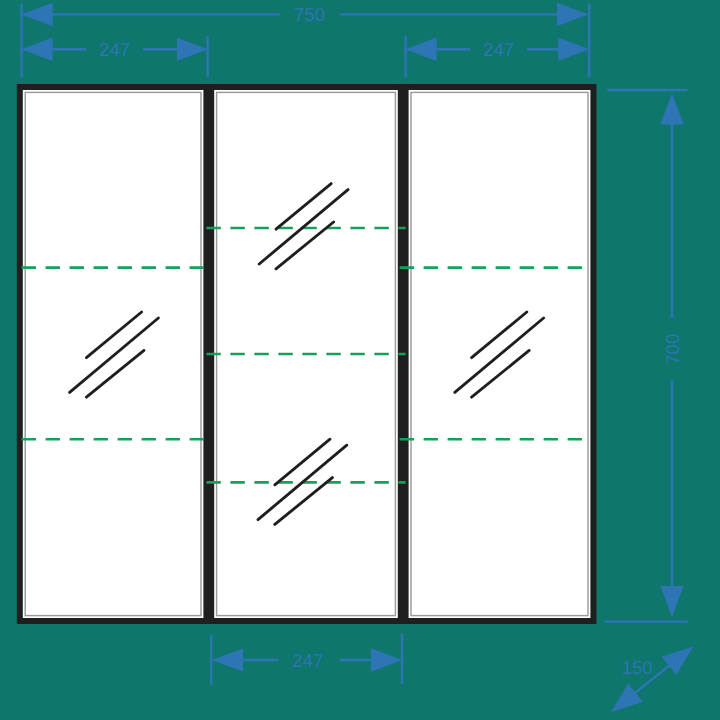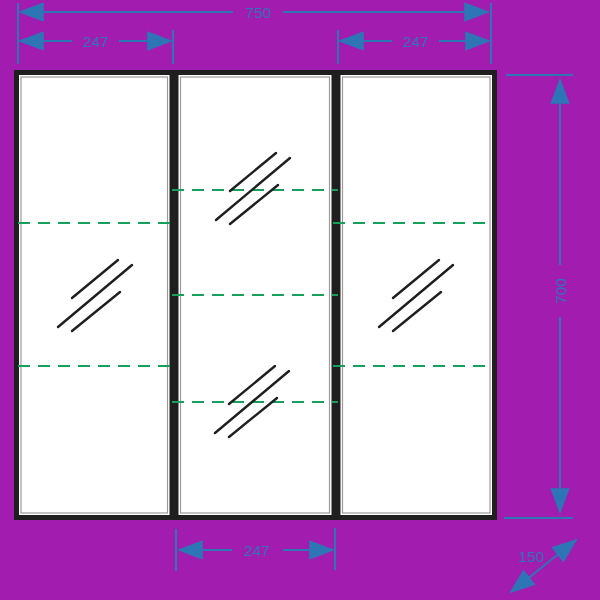--- a/index.html
+++ b/index.html
@@ -7,21 +7,21 @@
     padding: 0;
     background: #ffffff;
     width: 600px;
     height: 600px;
     overflow: hidden;
   }
   .stage {
     position: relative;
     width: 600px;
     height: 600px;
-    background: #a21caf;
+    background: #0f766e;
   }
   svg text {
     font-family: "Liberation Sans", "DejaVu Sans", sans-serif;
     font-size: 15.5px;
     fill: #2e75b6;
   }
   .dim-line {
     stroke: #2e75b6;
     stroke-width: 2;
     fill: none;

